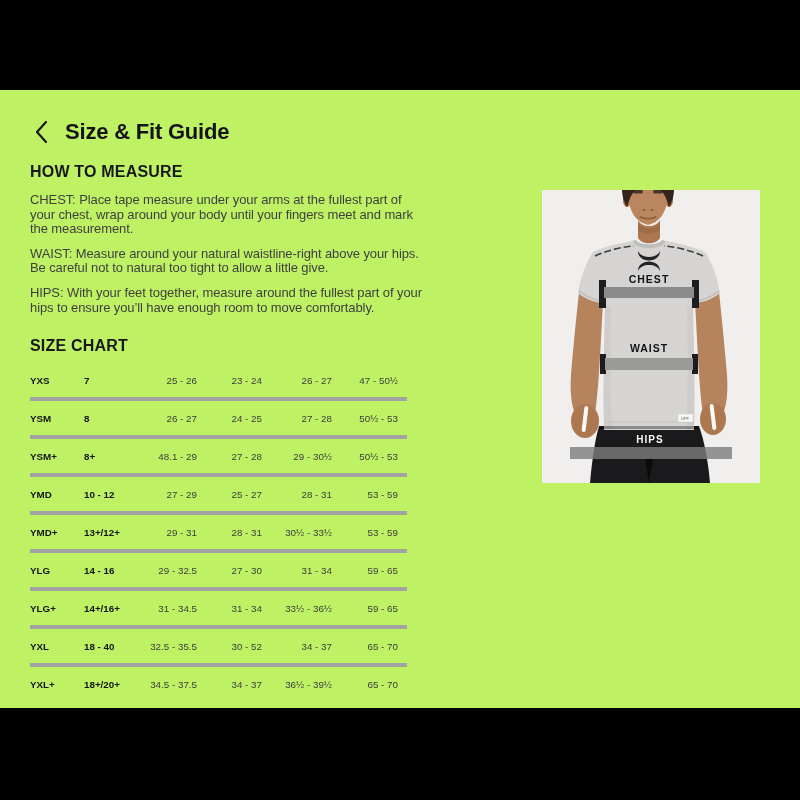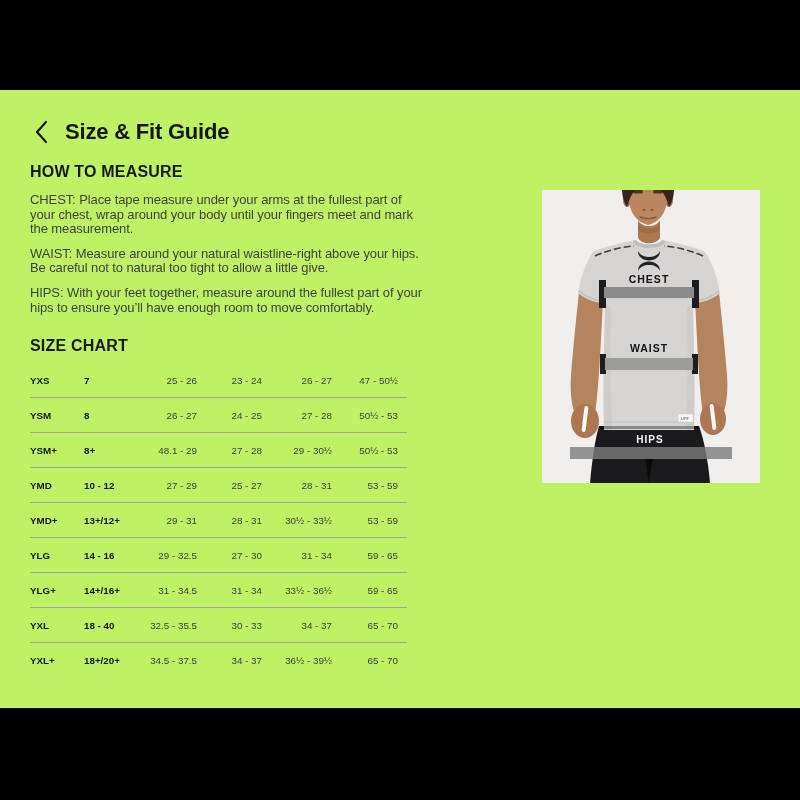--- a/index.html
+++ b/index.html
@@ -19,21 +19,21 @@
   .page-title{font-size:22px;font-weight:bold;color:#141418;letter-spacing:-0.2px;margin:0;}
 
   .section-h{font-size:16px;font-weight:bold;color:#18181c;margin:15px 0 0 0;line-height:18px;letter-spacing:0.2px;}
   .section-h.chart{margin-top:22px;}
   p.measure{font-size:13px;line-height:14.6px;color:#3f3f3f;margin:10px 0 0 0;max-width:398px;letter-spacing:-0.1px;}
   p.measure:first-of-type{margin-top:12px;}
 
   .table{margin-top:8px;width:377px;}
   .trow{display:grid;grid-template-columns:54px 48px 65px 65px 70px 66px;padding-right:9px;align-items:center;}
   .thead{height:30px;font-size:9.8px;font-weight:bold;color:#18181c;}
-  .tdata{height:34px;font-size:9.8px;color:#3c3c3c;border-bottom:1px solid #a3a3a3;}
+  .tdata{height:34px;font-size:9.8px;color:#3c3c3c;border-bottom:4px solid #a3a3a3;}
   .table .tdata:last-child{border-bottom:none;}
   .c-right{text-align:right;}
   .c-bold{font-weight:bold;color:#141418;}
 
   .photo{position:absolute;left:542px;top:100px;width:230px;height:293px;}
 </style>
 </head>
 <body>
 
 <div class="letterbox top"></div>
@@ -112,21 +112,21 @@
         <div class="c-bold">14+/16+</div>
         <div class="c-right">31 - 34.5</div>
         <div class="c-right">31 - 34</div>
         <div class="c-right">33½ - 36½</div>
         <div class="c-right">59 - 65</div>
       </div>
       <div class="trow tdata">
         <div class="c-bold">YXL</div>
         <div class="c-bold">18 - 40</div>
         <div class="c-right">32.5 - 35.5</div>
-        <div class="c-right">30 - 33</div>
+        <div class="c-right">30 - 52</div>
         <div class="c-right">34 - 37</div>
         <div class="c-right">65 - 70</div>
       </div>
       <div class="trow tdata">
         <div class="c-bold">YXL+</div>
         <div class="c-bold">18+/20+</div>
         <div class="c-right">34.5 - 37.5</div>
         <div class="c-right">34 - 37</div>
         <div class="c-right">36½ - 39½</div>
         <div class="c-right">65 - 70</div>

